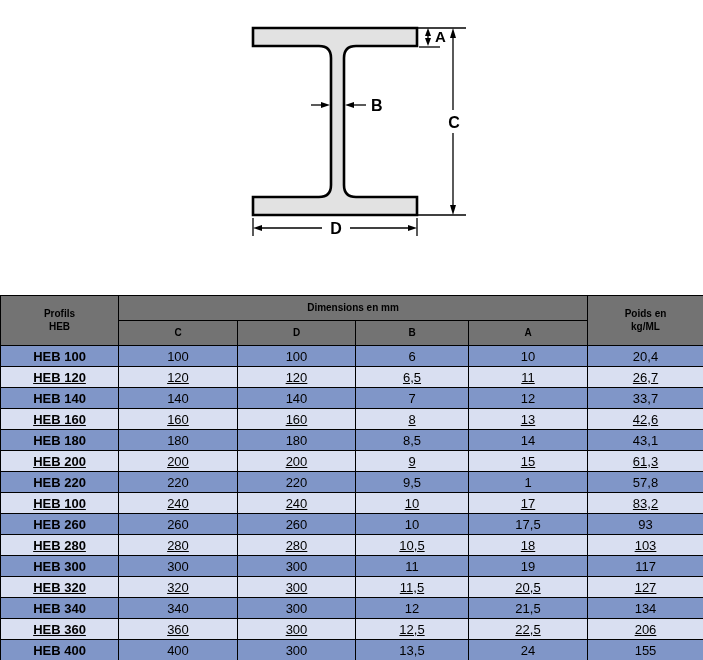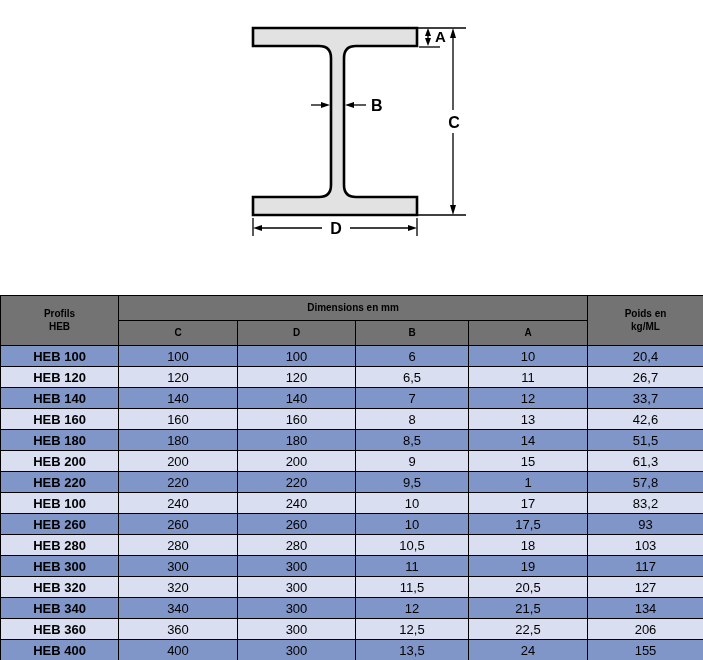--- a/index.html
+++ b/index.html
@@ -16,21 +16,21 @@
   }
   table.heb th, table.heb td{
     border:1px solid #000;padding:0;text-align:center;vertical-align:middle;
     overflow:hidden;white-space:nowrap;
   }
   table.heb th{
     background:#737373;font-weight:bold;font-size:10px;height:24px;line-height:1.25;
   }
   table.heb td{font-size:13px;height:20px;color:#000;}
   tr.dark td{background:var(--row-dark,#8096C8);}
-  tr.light td{background:var(--row-light,#D9DFF1);}
+  tr.light td{background:var(--row-light,#D9DFF1);text-decoration:underline;}
   td.profil{font-weight:bold;}
 </style>
 </head>
 <body>
 
 <div class="stage" style="--row-dark: #8096C8; --row-light: #D9DFF1;">
 
   
   <svg width="703" height="295" viewBox="0 0 703 295">
 
@@ -129,21 +129,21 @@
           <td>8</td>
           <td>13</td>
           <td>42,6</td>
         </tr>
         <tr class="dark">
           <td class="profil">HEB 180</td>
           <td>180</td>
           <td>180</td>
           <td>8,5</td>
           <td>14</td>
-          <td>51,5</td>
+          <td>43,1</td>
         </tr>
         <tr class="light">
           <td class="profil">HEB 200</td>
           <td>200</td>
           <td>200</td>
           <td>9</td>
           <td>15</td>
           <td>61,3</td>
         </tr>
         <tr class="dark">

